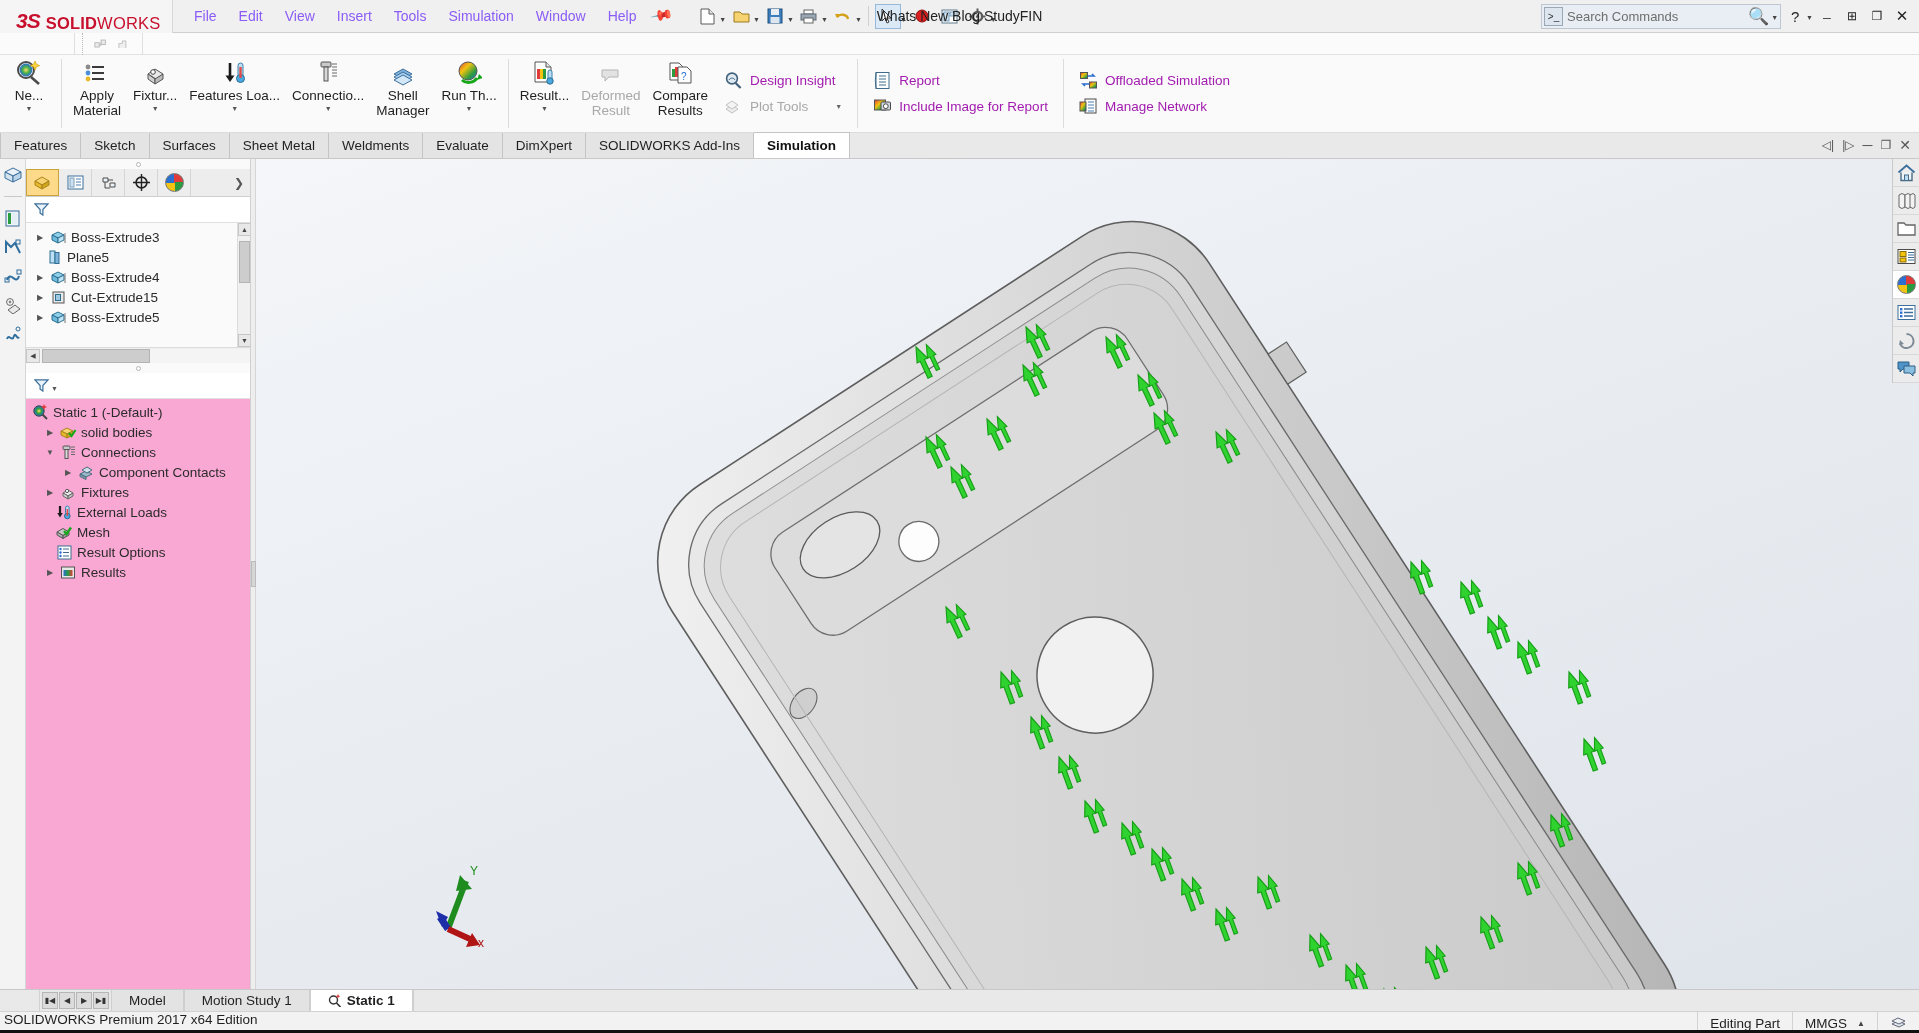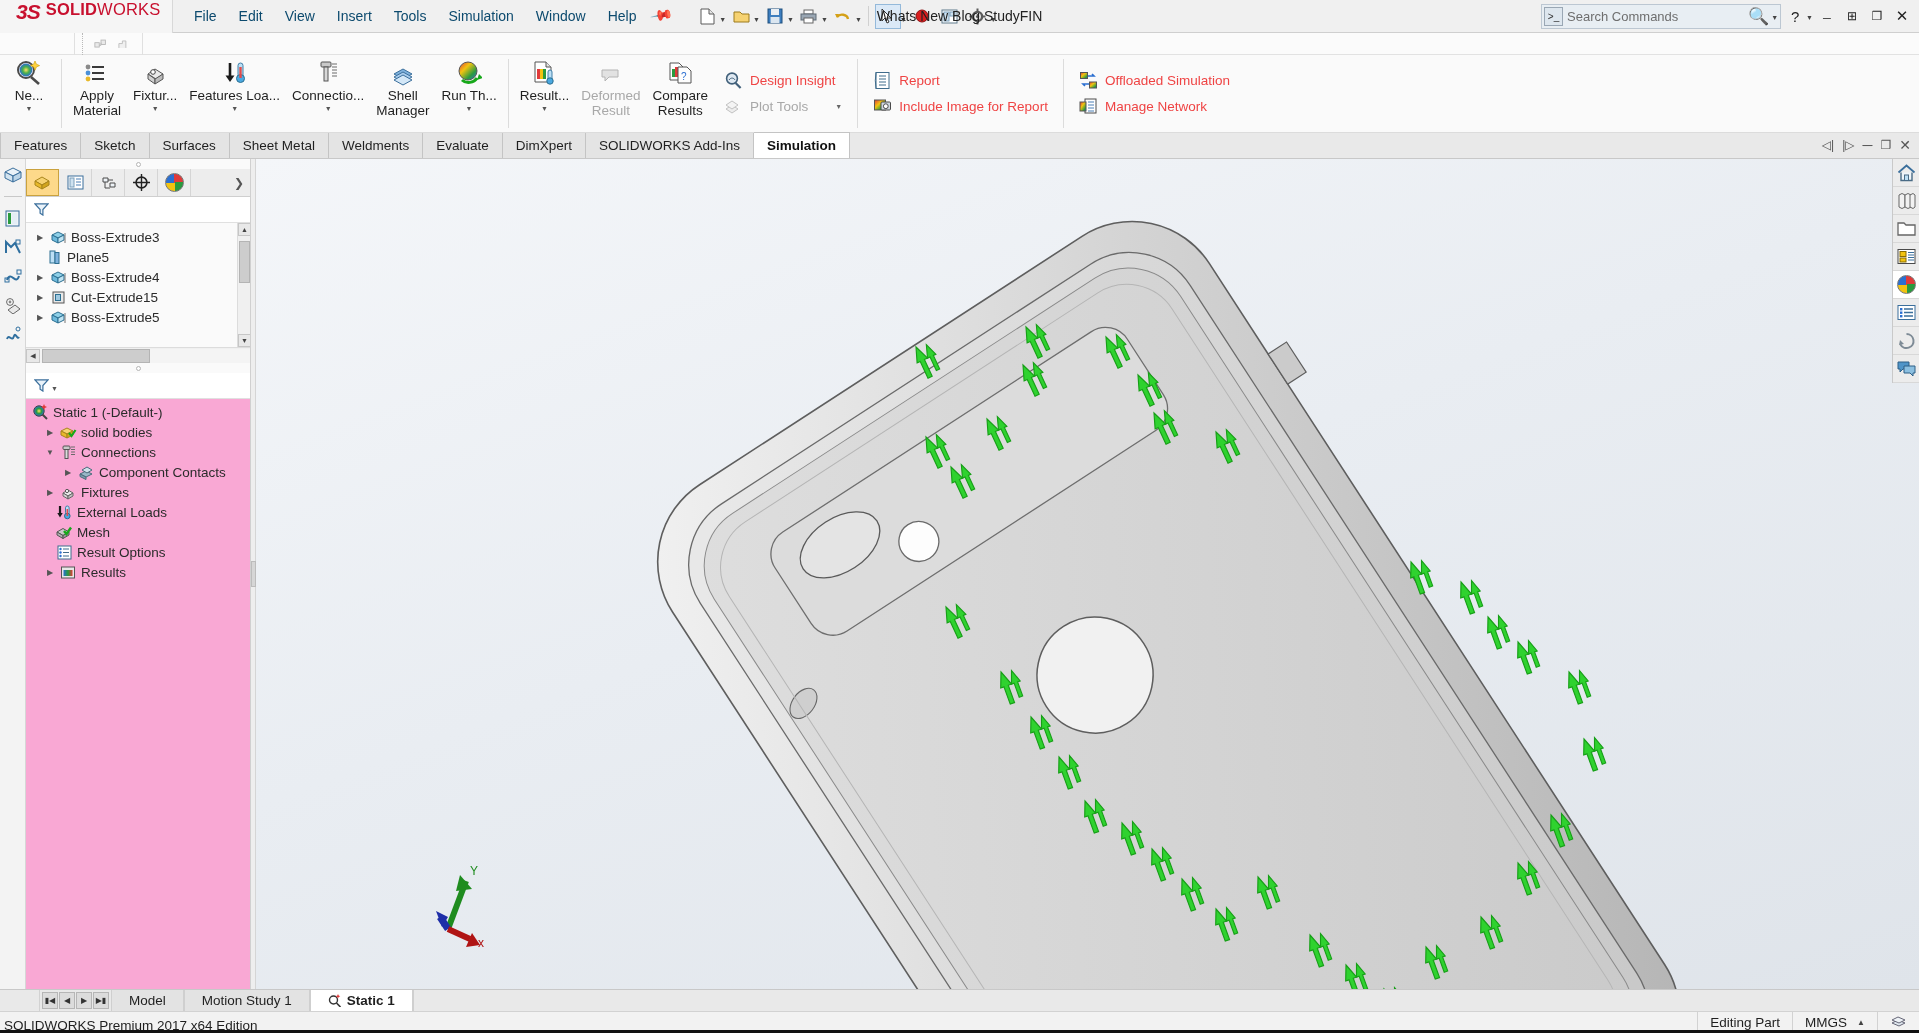--- a/index.html
+++ b/index.html
@@ -11,27 +11,27 @@
     background:#ffffff;
     -webkit-font-smoothing: antialiased;
   }
   .app { width:1919px; height:1033px; display:flex; flex-direction:column; position:relative; }
 
   
   .titlebar {
     height:33px; background:#f0f0f0; border-bottom:1px solid #cfcfcf;
     display:flex; align-items:center; position:relative; flex:0 0 33px;
   }
-  .logo-box { width:173px; height:33px; display:flex; align-items:flex-start; padding-left:16px;
+  .logo-box { width:173px; height:33px; display:flex; align-items:flex-end; padding-left:16px;
     border-right:1px solid #d8d8d8; background:#f5f5f5; }
   .logo-3ds { color:#c8102e; font-weight:bold; font-size:21px; font-style:italic; letter-spacing:-1px; }
   .logo-sw { margin-left:6px; font-size:16.5px; font-weight:bold; color:#c8102e; letter-spacing:.2px;}
   .logo-sw .light { color:#c8102e; font-weight:normal; }
   .menubar { display:flex; align-items:center; height:33px; margin-left:10px; gap:0; }
-  .menubar .mi { padding:5px 11px; font-size:14px; color:#0c4a6e; cursor:default; border-radius:2px;}
+  .menubar .mi { padding:5px 11px; font-size:14px; color:#8b5cf6; cursor:default; border-radius:2px;}
   .pin { margin-left:6px; color:#2a6ea8; font-size:15px; transform:rotate(35deg); display:inline-block;}
   .qat { display:flex; align-items:center; gap:2px; margin-left:22px; }
   .qat .qbtn { width:26px; height:25px; display:flex; align-items:center; justify-content:center; position:relative;}
   .qcaret { font-size:7px; color:#444; margin-left:-3px; margin-top:6px; }
   .qsep { width:1px; height:20px; background:#d0d0d0; margin:0 4px; }
   .doc-title { position:absolute; left:0; right:0; text-align:center; font-size:14px; color:#222; pointer-events:none;}
   .title-right { margin-left:auto; display:flex; align-items:center; height:33px; padding-right:6px; gap:3px;}
   .searchbox {
     width:240px; height:25px; background:#e8eef3; border:1px solid #bcc7d2;
     display:flex; align-items:center; gap:4px; padding:0 2px 0 2px;
@@ -61,21 +61,21 @@
   .rbtn { width:auto; min-width:54px; padding:3px 6px 0 6px; display:flex; flex-direction:column;
       align-items:center; justify-content:flex-start; cursor:default; }
   .rbtn .ico { height:28px; display:flex; align-items:flex-end; justify-content:center; }
   .rbtn .lab { font-size:13.5px; color:#1f1f1f; text-align:center; line-height:14.5px; margin-top:3px;
       white-space:nowrap; }
   .rbtn .lab2 { font-size:13.5px; color:#1f1f1f; text-align:center; line-height:14.5px;}
   .rbtn.disabled .lab,.rbtn.disabled .lab2 { color:#a8a8a8; }
   .rbtn .caret { font-size:7px; color:#555; margin-top:1px;}
   .rstack { display:flex; flex-direction:column; justify-content:center; padding:4px 6px; gap:3px;}
   .rrow { display:flex; align-items:center; gap:7px; padding:2px 4px; cursor:default;}
-  .rrow .rlab { font-size:13.5px; color:#ef4444; white-space:nowrap;}
+  .rrow .rlab { font-size:13.5px; color:#a21caf; white-space:nowrap;}
   .rrow.disabled .rlab { color:#a8a8a8; }
   .rrow .rcaret{ font-size:7px; color:#666; margin-left:auto; padding-left:20px;}
   .sphere { width:19px;height:19px;border-radius:50%;
       background:conic-gradient(#e03a3a 0 25%, #2a9b3e 25% 50%, #f2c310 50% 75%, #2b6fd1 75% 100%);
       border:1px solid #777; }
 
   
   .cmdtabs { height:26px; background:#e9e9e9; border-bottom:1px solid #c8c8c8;
      display:flex; align-items:flex-end; flex:0 0 26px; position:relative;}
   .ctab { height:25px; padding:0 13px; display:flex; align-items:center;
@@ -152,21 +152,21 @@
   .navbtns{ display:flex; align-items:center; padding:0 2px; gap:1px;}
   .nb{ width:16px;height:17px;background:#dcdcdc;border:1px solid #b6b6b6;display:flex;
       align-items:center;justify-content:center;font-size:8px;color:#333;}
   .btab{ padding:0 17px; display:flex; align-items:center; font-size:13.5px; color:#1f1f1f;
       border-left:1px solid #cfcfcf; border-right:1px solid #cfcfcf; background:#e3e3e3; cursor:default;}
   .btab.active{ background:#ffffff; font-weight:bold; gap:5px;}
   .bt-rest{ flex:1; background:#e9e9e9; border-left:1px solid #cfcfcf;}
 
   
   .statusbar{ height:22px; background:#f2f2f2; border-top:1px solid #d2d2d2; display:flex;
-      align-items:flex-end; font-size:13.5px; color:#1f1f1f; flex:0 0 22px;}
+      align-items:flex-start; font-size:13.5px; color:#1f1f1f; flex:0 0 22px;}
   .sb-left{ padding-left:4px;}
   .sb-right{ margin-left:auto; display:flex; align-items:center; height:22px;}
   .sb-cell{ padding:0 12px; height:22px; display:flex; align-items:center; border-left:1px solid #d2d2d2;}
   .sb-caret{ font-size:8px; color:#444; margin-left:10px;}
   .taskbar{ position:absolute; bottom:0; left:0; width:1919px; height:3px; background:#111; }
 
   svg { display:block; }
 </style>
 </head>
 <body>

